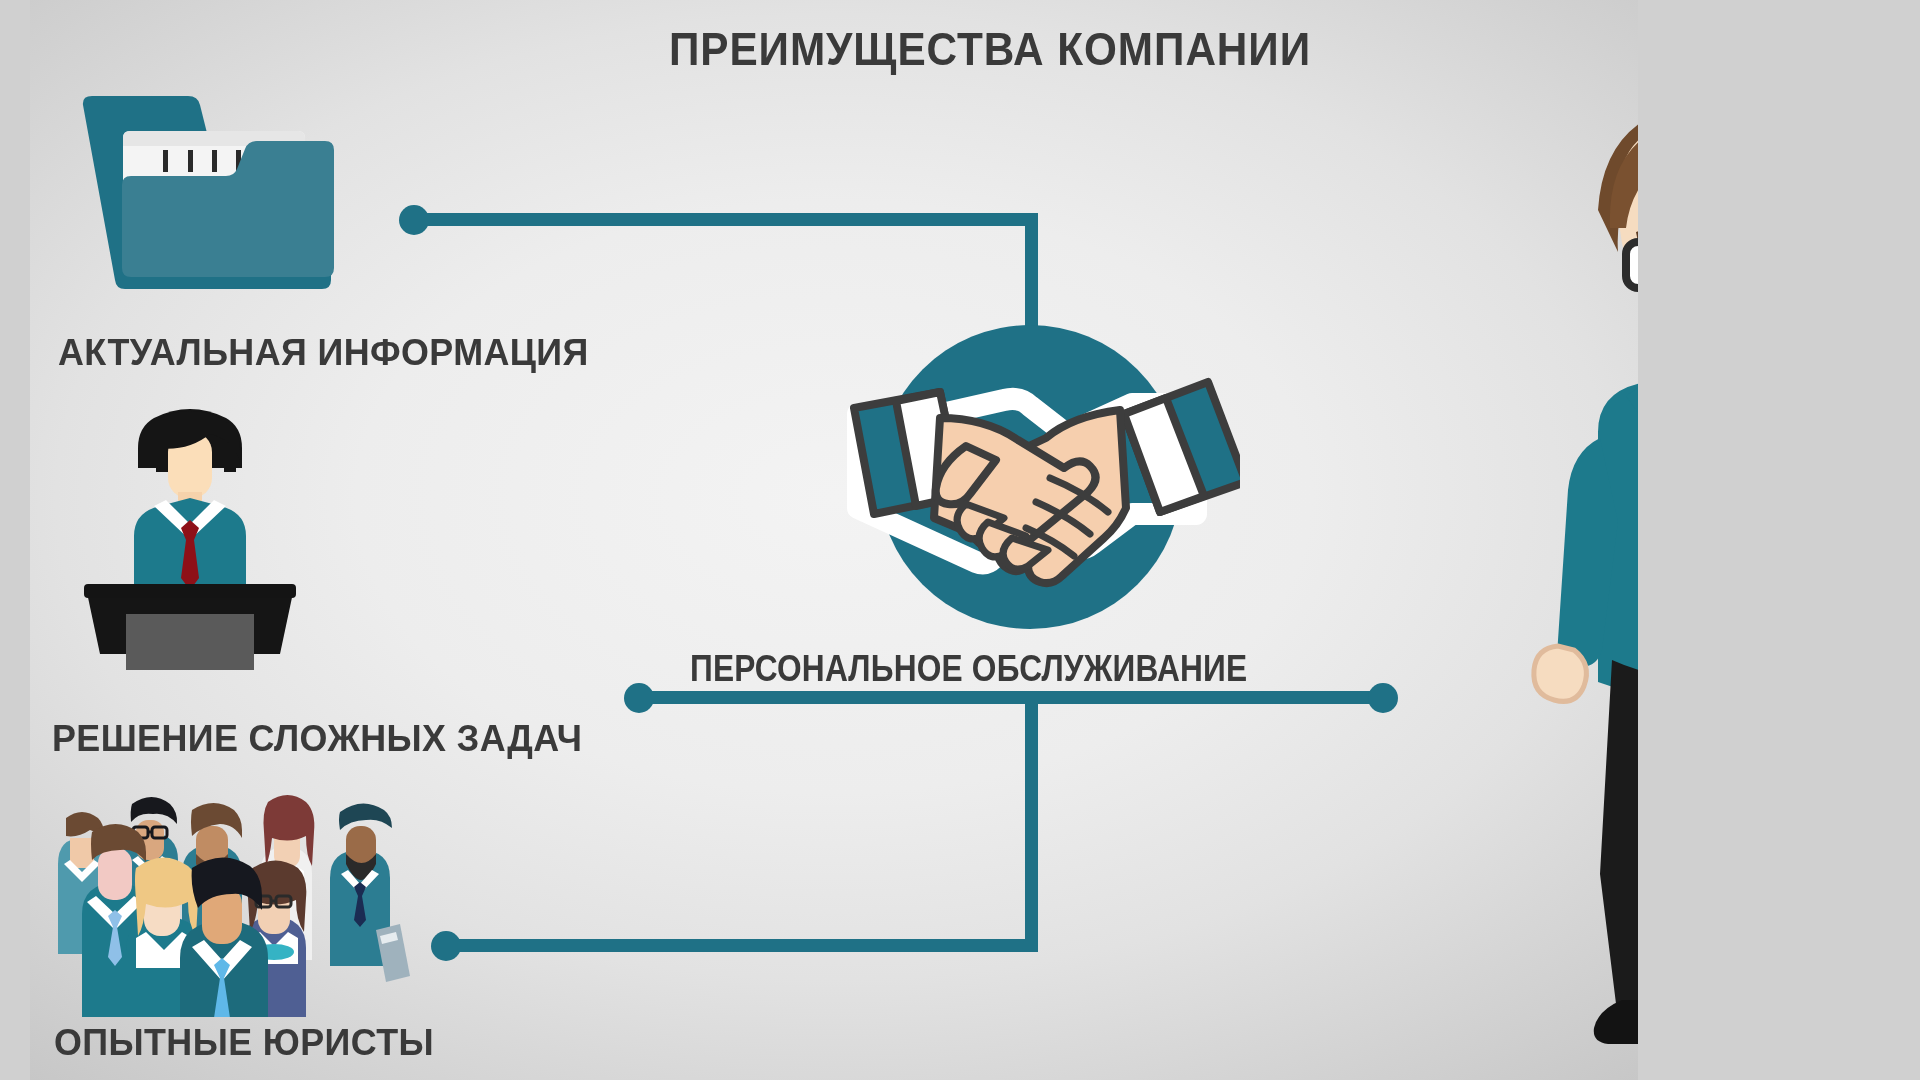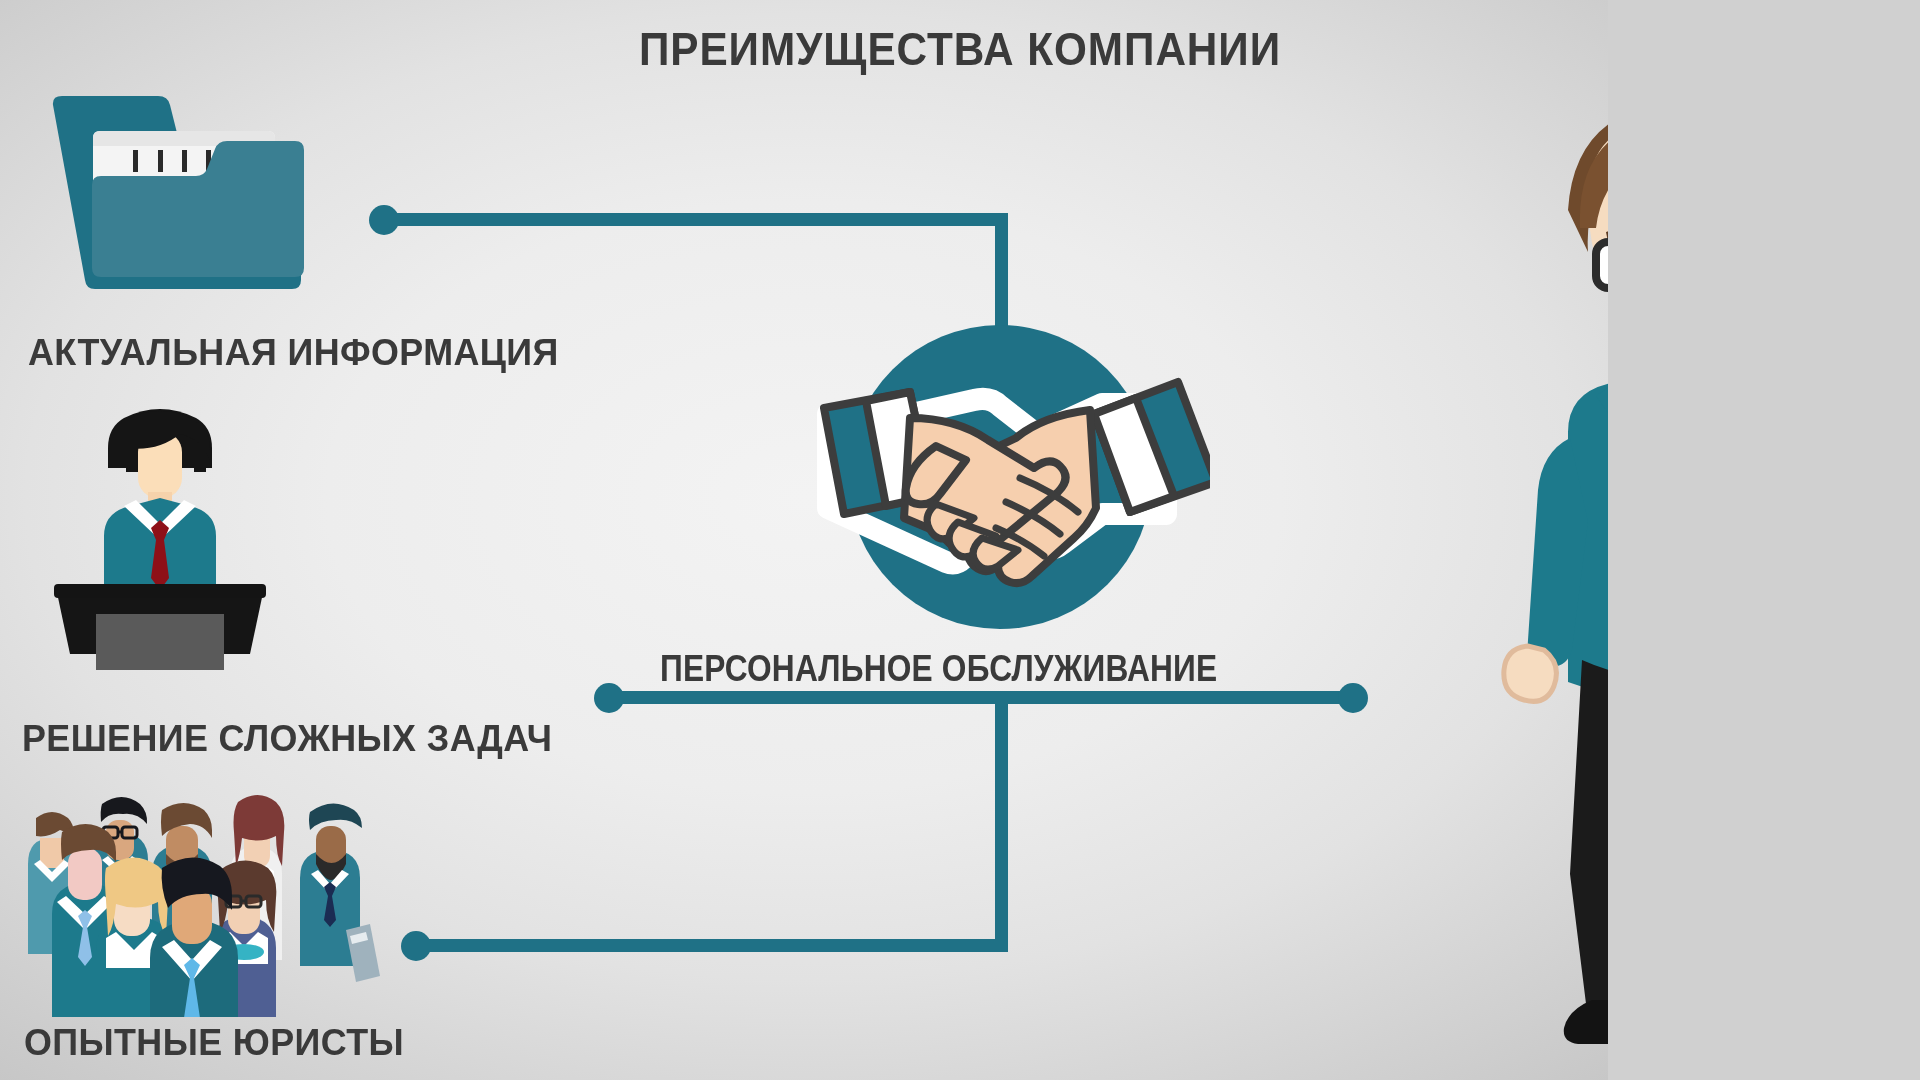--- a/index.html
+++ b/index.html
@@ -7,20 +7,21 @@
   body{
     font-family:"Liberation Sans", sans-serif;
     background:#d0d0d0;
   }
   #stage{
     position:relative;
     width:1608px; height:1080px;
     background:
       radial-gradient(ellipse 78% 72% at 50% 46%, #f3f3f3 0%, #ededed 38%, #e2e2e2 62%, #cfcfcf 88%, #c6c6c6 100%);
     overflow:hidden;
+    margin-left:30px;
   }
 
   
   .title{
     position:absolute; top:22px; left:0; width:1920px;
     text-align:center;
     font-weight:bold;
     font-size:46px;
     letter-spacing:1.0px;
     color:#3a3a3a;

